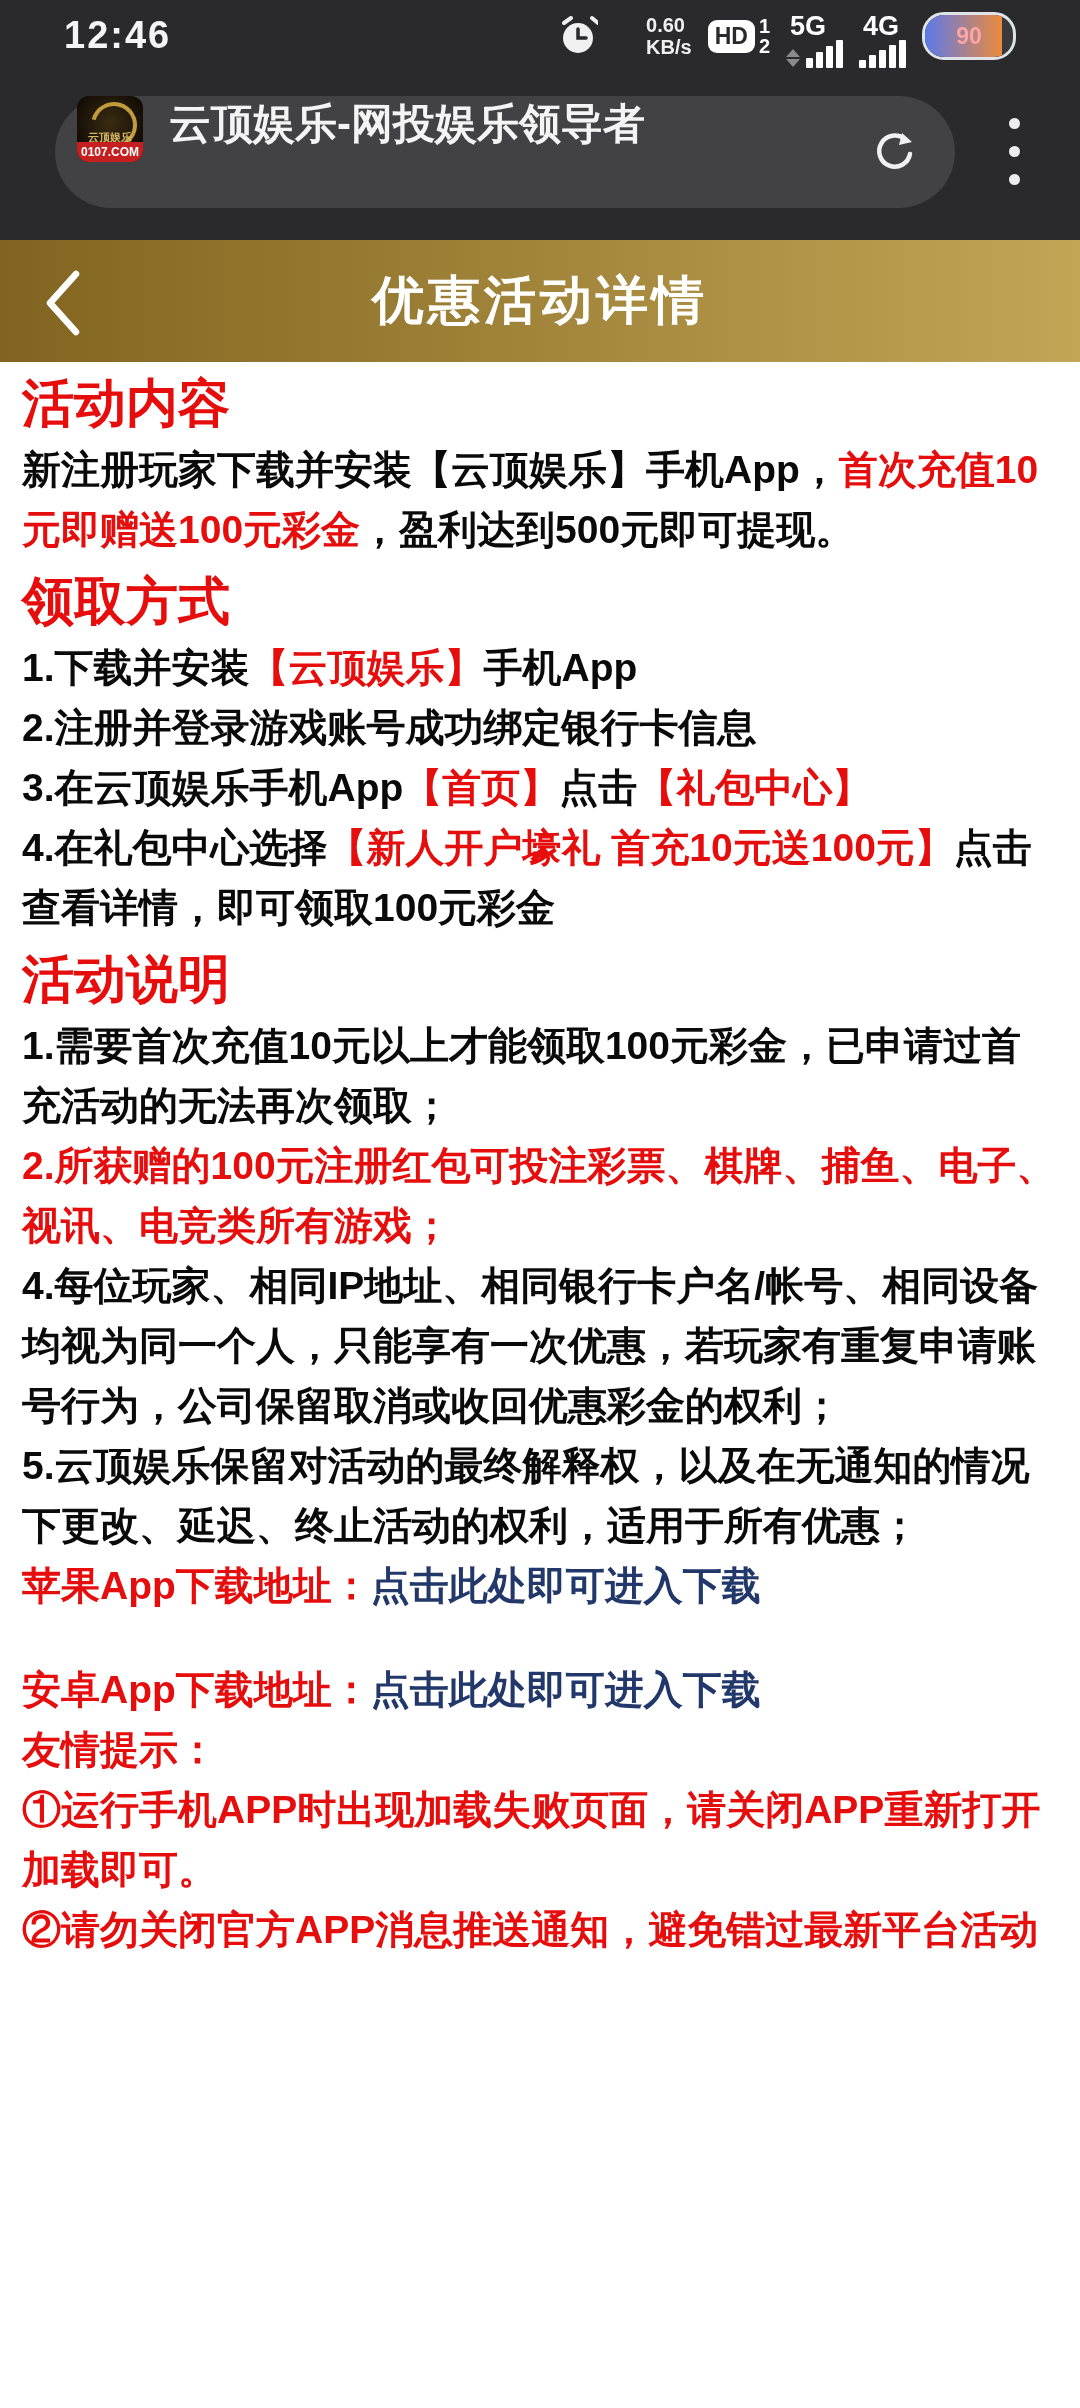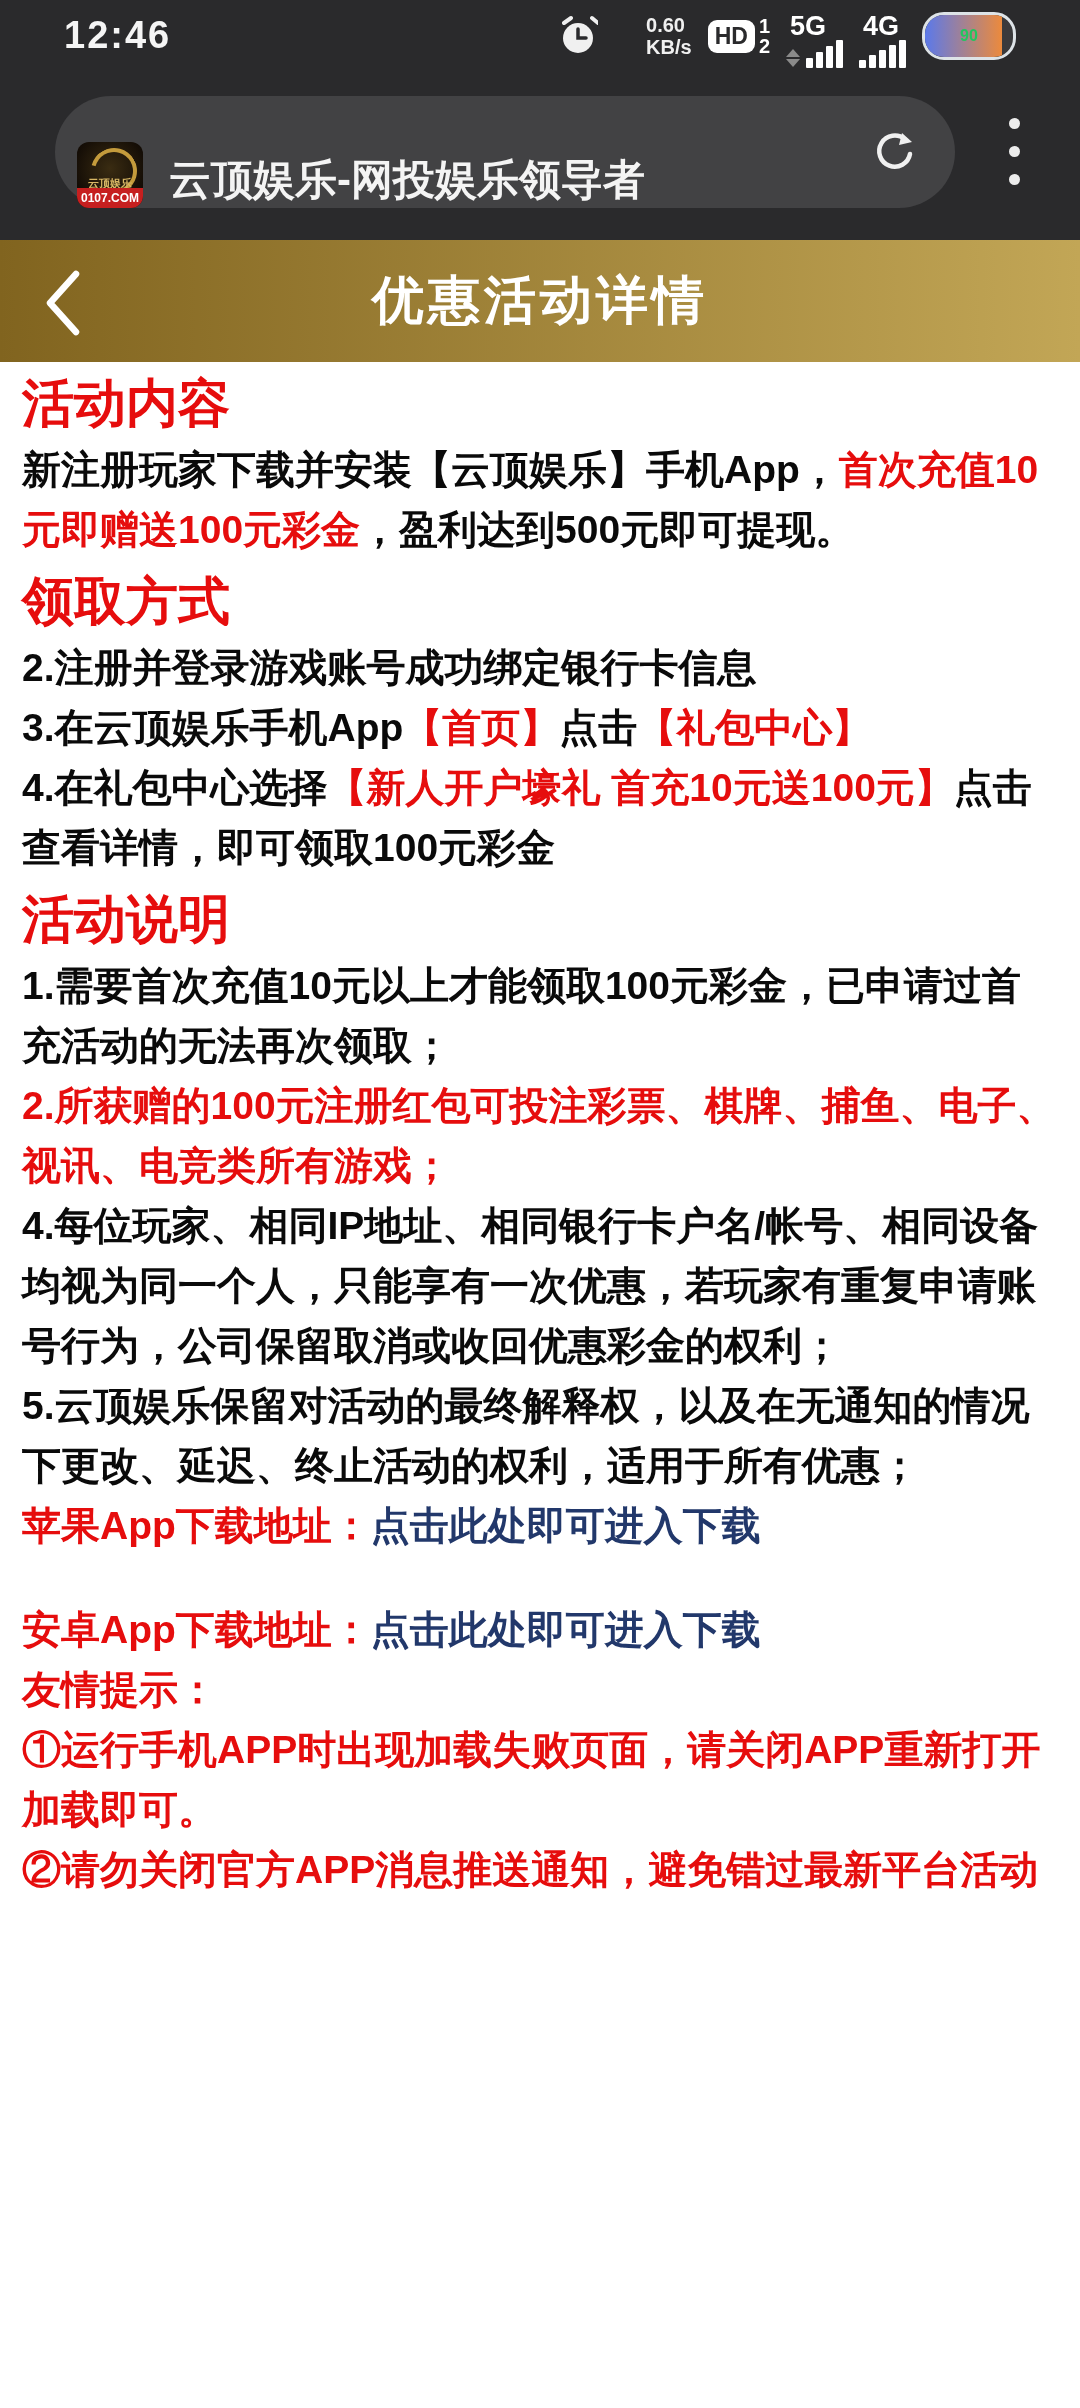--- a/index.html
+++ b/index.html
@@ -18,24 +18,24 @@
   .hd-sims{display:flex;flex-direction:column;color:#fff;font-size:20px;font-weight:800;line-height:20px;margin-left:4px;}
   .net{display:flex;flex-direction:column;align-items:flex-start;}
   .net-label{color:#fff;font-size:27px;font-weight:800;line-height:26px;margin-left:4px;margin-top:9px;}
   .net-bars{display:flex;align-items:flex-end;gap:3px;margin-top:1px;}
   .bar{width:7px;background:#fff;border-radius:1px;display:inline-block;}
   .tris{display:flex;flex-direction:column;gap:2px;margin-right:3px;margin-bottom:1px;}
   .tri-up{width:0;height:0;border-left:7px solid transparent;border-right:7px solid transparent;border-bottom:8px solid #8a8a8a;}
   .tri-down{width:0;height:0;border-left:7px solid transparent;border-right:7px solid transparent;border-top:8px solid #8a8a8a;}
   .batt{position:relative;width:88px;height:42px;border:3px solid #dde3e7;border-radius:22px;background:#3a3a3c;overflow:hidden;}
   .batt-fill{position:absolute;left:0;top:0;bottom:0;width:87%;background:linear-gradient(90deg,var(--battery_blue),var(--battery_orange));}
-  .batt-num{position:absolute;left:0;top:0;width:100%;height:100%;display:flex;align-items:center;justify-content:center;color:#22c55e;font-size:16px;font-weight:700;}
+  .batt-num{position:absolute;left:0;top:0;width:100%;height:100%;display:flex;align-items:center;justify-content:center;color:#fca5a5;font-size:23px;font-weight:700;}
 
   .urlpill{position:absolute;top:96px;left:55px;width:900px;height:112px;border-radius:56px;
-           background:var(--pill_gray);display:flex;align-items:flex-end;padding:0 0 0 22px;box-sizing:border-box;}
+           background:var(--pill_gray);display:flex;align-items:flex-start;padding:0 0 0 22px;box-sizing:border-box;}
   .favicon{position:relative;width:66px;height:66px;border-radius:12px;overflow:hidden;flex:0 0 auto;
            background:radial-gradient(circle at 50% 40%, #3a2c12 0%, #140d06 70%);}
   .fav-swirl{position:absolute;left:14px;top:6px;width:38px;height:38px;border-radius:50%;
              border:4px solid #c49b3c;border-left-color:transparent;transform:rotate(-30deg);}
   .fav-line1{position:absolute;left:0;top:34px;width:100%;text-align:center;color:#d8b765;font-size:11px;font-weight:700;}
   .fav-domain{position:absolute;left:0;bottom:0;width:100%;height:20px;background:#c61f1f;color:#fff;
               font-size:12px;font-weight:800;display:flex;align-items:center;justify-content:center;letter-spacing:0;}
   .page-title{color:#f4f4f4;font-size:42px;font-weight:700;margin-left:26px;white-space:nowrap;}
   .refresh{position:absolute;right:36px;top:32px;}
   .menu-dots{position:absolute;top:118px;right:60px;display:flex;flex-direction:column;gap:17px;cursor:pointer;}
@@ -153,20 +153,21 @@
     <span class="gold-title">优惠活动详情</span>
     <svg class="gold-back" width="46" height="70" viewBox="0 0 46 70">
       <polyline points="36,6 10,35 36,64" fill="none" stroke="#ffffff" stroke-width="6.5" stroke-linecap="round" stroke-linejoin="round"></polyline>
     </svg>
   </div>
 
   <div class="content" id="content-blocks">
       <div class="blk heading"><span class="seg-red">活动内容</span></div>
       <div class="blk para"><span class="seg-black">新注册玩家下载并安装【云顶娱乐】手机App，</span><span class="seg-red">首次充值10元即赠送100元彩金</span><span class="seg-black">，盈利达到500元即可提现。</span></div>
       <div class="blk heading"><span class="seg-red">领取方式</span></div>
+      <div class="blk para"><span class="seg-black">1.下载并安装</span><span class="seg-red">【云顶娱乐】</span><span class="seg-black">手机App</span></div>
       <div class="blk para"><span class="seg-black">2.注册并登录游戏账号成功绑定银行卡信息</span></div>
       <div class="blk para"><span class="seg-black">3.在云顶娱乐手机App</span><span class="seg-red">【首页】</span><span class="seg-black">点击</span><span class="seg-red">【礼包中心】</span></div>
       <div class="blk para"><span class="seg-black">4.在礼包中心选择</span><span class="seg-red">【新人开户壕礼 首充10元送100元】</span><span class="seg-black">点击查看详情，即可领取100元彩金</span></div>
       <div class="blk heading"><span class="seg-red">活动说明</span></div>
       <div class="blk para"><span class="seg-black">1.需要首次充值10元以上才能领取100元彩金，已申请过首充活动的无法再次领取；</span></div>
       <div class="blk para"><span class="seg-red">2.所获赠的100元注册红包可投注彩票、棋牌、捕鱼、电子、视讯、电竞类所有游戏；</span></div>
       <div class="blk para"><span class="seg-black">4.每位玩家、相同IP地址、相同银行卡户名/帐号、相同设备均视为同一个人，只能享有一次优惠，若玩家有重复申请账号行为，公司保留取消或收回优惠彩金的权利；</span></div>
       <div class="blk para"><span class="seg-black">5.云顶娱乐保留对活动的最终解释权，以及在无通知的情况下更改、延迟、终止活动的权利，适用于所有优惠；</span></div>
       <div class="blk para"><span class="seg-red">苹果App下载地址：</span><span class="seg-blue">点击此处即可进入下载</span></div>
       <div class="blk spacer"></div>

